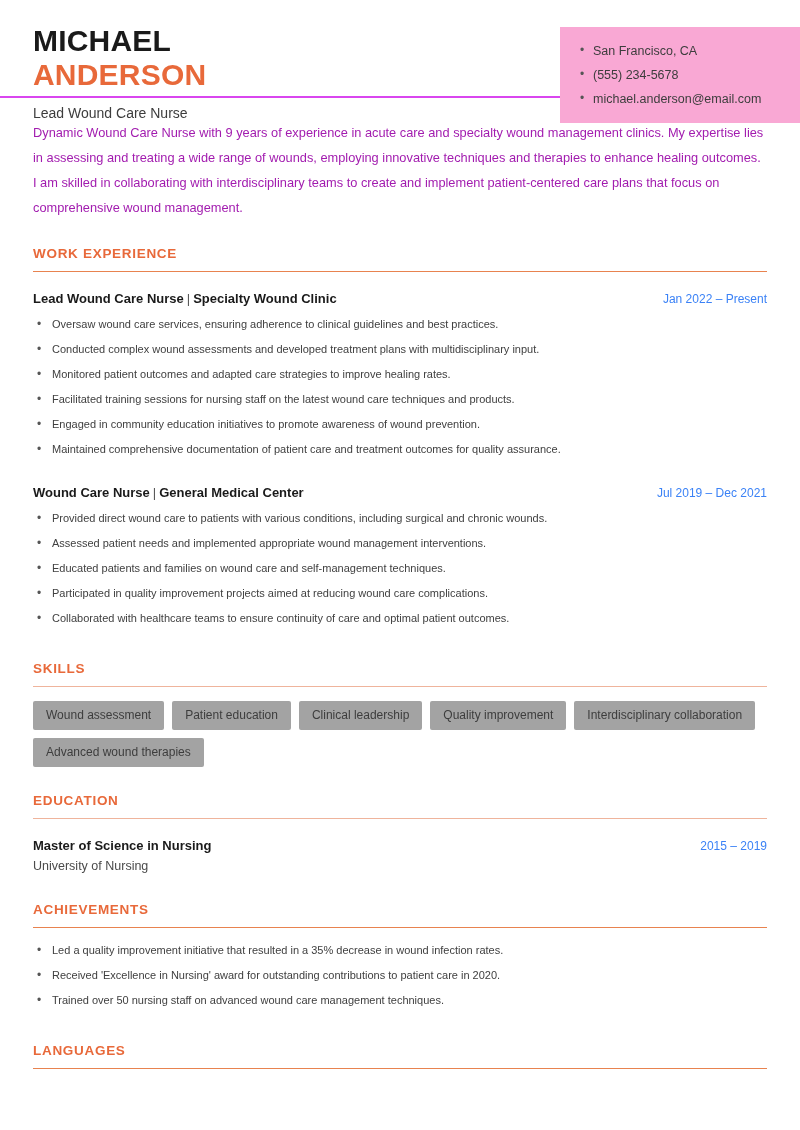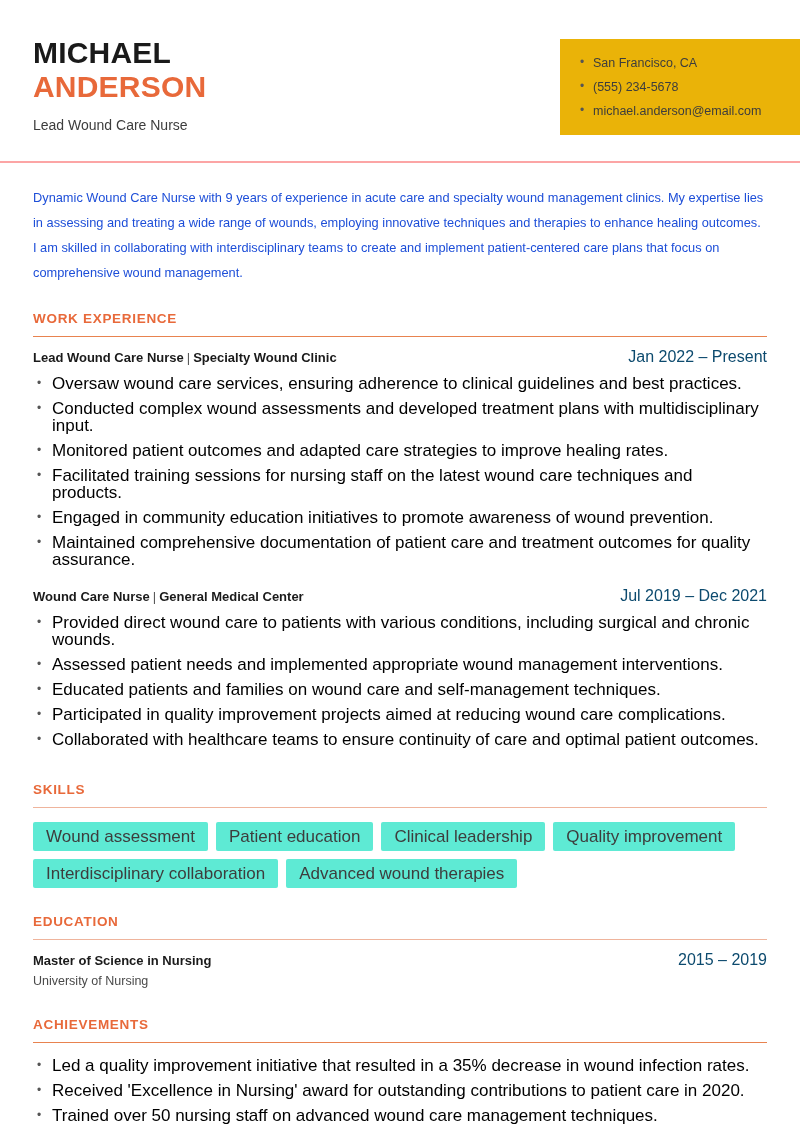--- a/index.html
+++ b/index.html
@@ -19,23 +19,22 @@
     width: 800px;
     min-height: 1130px;
     background: #ffffff;
     position: relative;
     padding-bottom: 40px;
   }
 
   
   .header {
     position: relative;
-    height: 151px;
-    border-bottom: 2px solid #fca5a5;
-    margin-top: 12px;
+    height: 98px;
+    border-bottom: 2px solid #d946ef;
   }
 
   .header-left {
     position: absolute;
     left: 33px;
     top: 24px;
   }
 
   .name-first {
     font-size: 30px;
@@ -60,21 +59,21 @@
     color: #3d3d3d;
     margin-top: 12px;
     line-height: 18px;
   }
 
   .contact-box {
     position: absolute;
     left: 560px;
     top: 27px;
     width: 240px;
-    background: #eab308;
+    background: #f9a8d4;
     padding: 12px 0 12px 20px;
   }
 
   .contact-list {
     list-style: none;
   }
 
   .contact-item {
     font-size: 12.5px;
     color: #3d3d3d;
@@ -94,21 +93,21 @@
   }
 
   
   .content {
     padding: 0 33px;
   }
 
   .summary {
     font-size: 12.8px;
     line-height: 25px;
-    color: #1d4ed8;
+    color: #a21caf;
     margin-top: 22px;
     text-align: left;
   }
 
   .section {
     margin-top: 26px;
   }
 
   .section-title {
     font-size: 13.5px;
@@ -123,21 +122,21 @@
     height: 1px;
     background: #EFB49C;
     width: 100%;
   }
 
   .section-rule.strong {
     background: #E8834F;
   }
 
   .entry {
-    margin-top: 11px;
+    margin-top: 18px;
   }
 
   .entry-head {
     display: flex;
     justify-content: space-between;
     align-items: baseline;
     gap: 16px;
   }
 
   .entry-title {
@@ -147,41 +146,41 @@
     line-height: 18px;
   }
 
   .entry-sep {
     font-weight: normal;
     color: #555;
     padding: 0 3px;
   }
 
   .entry-date {
-    font-size: 16px;
-    color: #0c4a6e;
+    font-size: 12px;
+    color: #3b82f6;
     white-space: nowrap;
     line-height: 18px;
   }
 
   .entry-sub {
     font-size: 12.5px;
     color: #4a4a4a;
     line-height: 19px;
     margin-top: 2px;
   }
 
   .bullets {
     list-style: none;
     margin-top: 8px;
   }
 
   .bullets li {
-    font-size: 17px;
-    color: #000000;
+    font-size: 11px;
+    color: #404040;
     line-height: 17px;
     padding: 0 0 8px 19px;
     position: relative;
   }
 
   .bullets li::before {
     content: "\2022";
     position: absolute;
     left: 4px;
     top: 0;
@@ -192,23 +191,23 @@
 
   
   .tags {
     display: flex;
     flex-wrap: wrap;
     gap: 8px;
     margin-top: 14px;
   }
 
   .tag {
-    background: #5eead4;
+    background: #a3a3a3;
     border-radius: 2px;
-    font-size: 17px;
+    font-size: 12px;
     color: #3d3d3d;
     padding: 7px 13px;
     line-height: 15px;
     white-space: nowrap;
   }
 
   .ach-list {
     margin-top: 14px;
   }
 </style>

